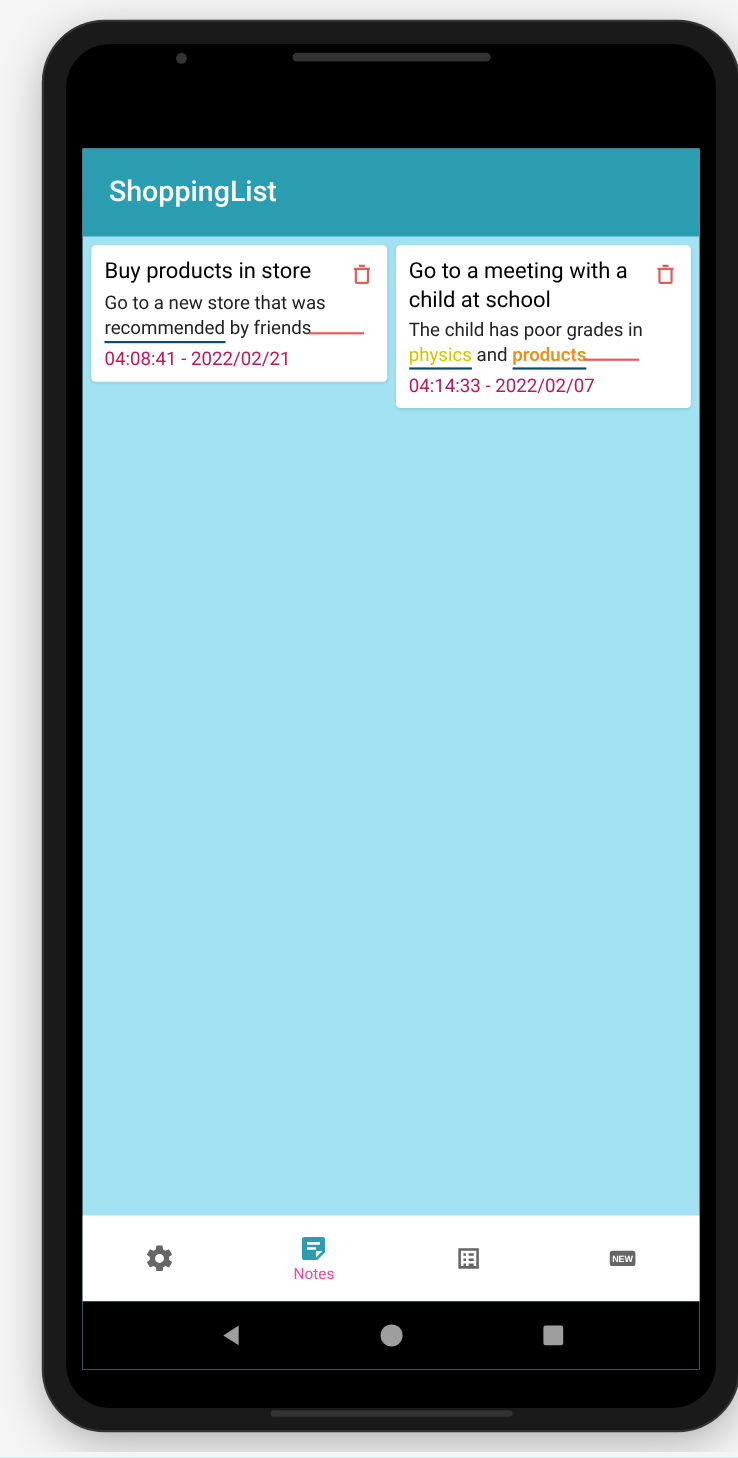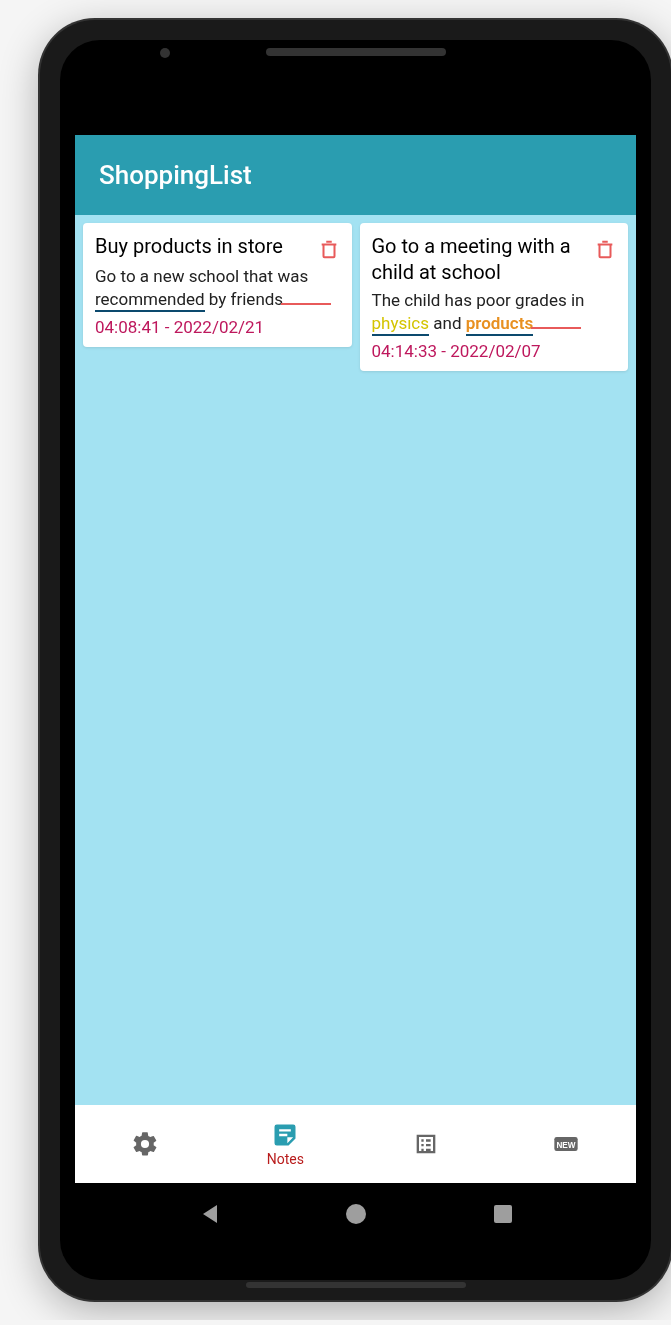--- a/index.html
+++ b/index.html
@@ -168,21 +168,21 @@
     text-align: center;
   }
   .nav-icon {
     width: 28px;
     height: 28px;
   }
   .nav-icon-active { fill: #2a9db0; }
   .nav-icon-inactive { fill: #666; }
   .nav-label {
     font-size: 14px;
-    color: #b91c1c;
+    color: #ec4899;
   }
   .android-nav {
     background: #000;
     height: 62px;
     display: flex;
     align-items: center;
     justify-content: space-around;
     padding: 0 60px;
   }
   .android-btn {
@@ -223,21 +223,21 @@
         <div class="note-card">
           <div class="note-header">
             <div class="note-title">Buy products in store</div>
             <svg class="delete-icon" viewBox="0 0 24 24" fill="none" stroke="#e85a5a" stroke-width="2.2">
               <path d="M4 7h16"></path>
               <path d="M9 4h6"></path>
               <path d="M6 7v13a1 1 0 0 0 1 1h10a1 1 0 0 0 1-1V7"></path>
             </svg>
           </div>
           <div class="note-body">
-            <span>Go to a new school that was </span><span class="underline-red">recommended</span><span> by friends</span><span class="trailing-line"></span>
+            <span>Go to a new store that was </span><span class="underline-red">recommended</span><span> by friends</span><span class="trailing-line"></span>
           </div>
           <div class="note-timestamp">04:08:41 - 2022/02/21</div>
         </div>
 
         <div class="note-card">
           <div class="note-header">
             <div class="note-title">Go to a meeting with a child at school</div>
             <svg class="delete-icon" viewBox="0 0 24 24" fill="none" stroke="#e85a5a" stroke-width="2.2">
               <path d="M4 7h16"></path>
               <path d="M9 4h6"></path>

